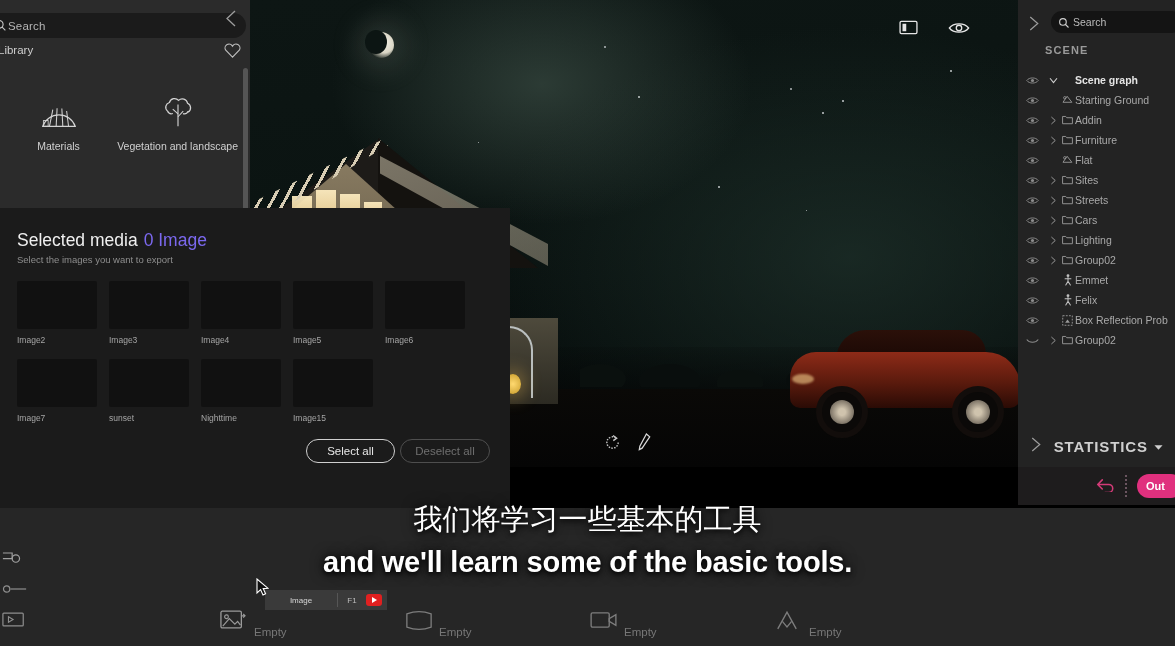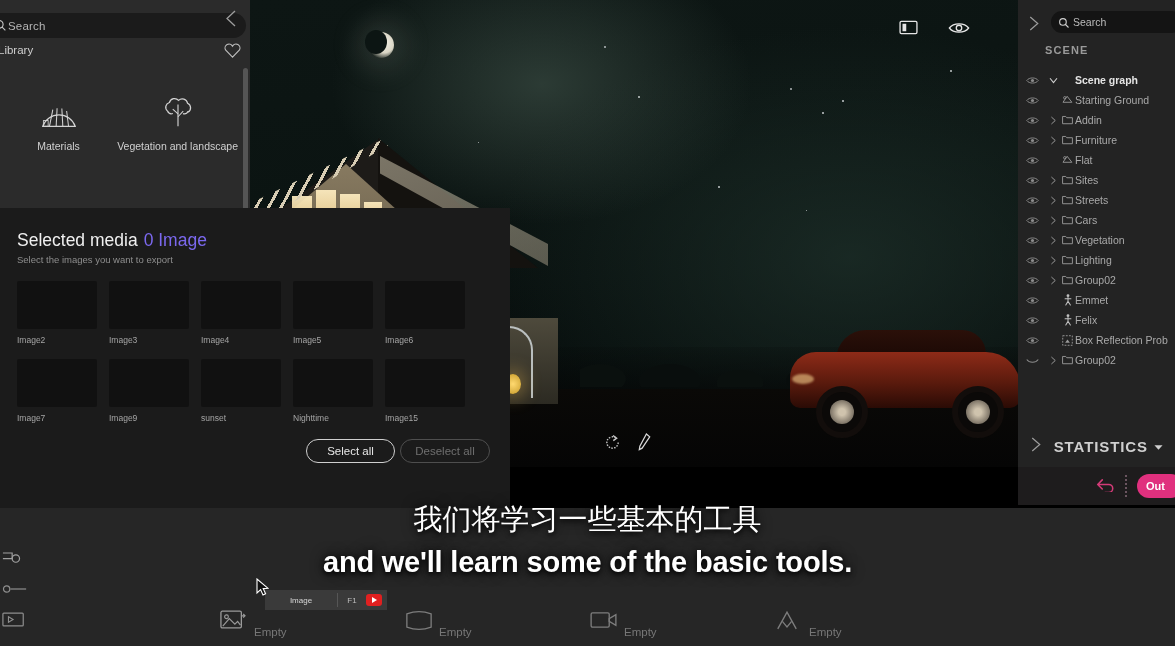--- a/index.html
+++ b/index.html
@@ -660,39 +660,20 @@
         <span class="chev">
           <svg width="7" height="9" viewBox="0 0 8 10">
             <path d="M1.6 1 L6 5 L1.6 9" fill="none" stroke="#9b9b9b" stroke-width="1.1"></path>
           </svg>
         </span>
         <span class="tico">
           <svg width="11" height="10" viewBox="0 0 12 11">
             <path d="M.6 9.6V1.6h3.4l1.2 1.4h6.2v6.6z" fill="none" stroke="#9b9b9b" stroke-width="1"></path>
           </svg>
         </span>
-        <span class="tlbl">Vegetation</span>
-      </div>
-      <div class="tr">
-        <span class="eye">
-          <svg width="13" height="9" viewBox="0 0 14 9">
-            <path d="M.8 4.5 C3.4 .8 10.6 .8 13.2 4.5 C10.6 8.2 3.4 8.2 .8 4.5Z" fill="none" stroke="#8d8d8d" stroke-width="1"></path>
-            <circle cx="7" cy="4.5" r="1.7" fill="#8d8d8d"></circle>
-          </svg>
-        </span>
-        <span class="chev">
-          <svg width="7" height="9" viewBox="0 0 8 10">
-            <path d="M1.6 1 L6 5 L1.6 9" fill="none" stroke="#9b9b9b" stroke-width="1.1"></path>
-          </svg>
-        </span>
-        <span class="tico">
-          <svg width="11" height="10" viewBox="0 0 12 11">
-            <path d="M.6 9.6V1.6h3.4l1.2 1.4h6.2v6.6z" fill="none" stroke="#9b9b9b" stroke-width="1"></path>
-          </svg>
-        </span>
         <span class="tlbl">Lighting</span>
       </div>
       <div class="tr">
         <span class="eye">
           <svg width="13" height="9" viewBox="0 0 14 9">
             <path d="M.8 4.5 C3.4 .8 10.6 .8 13.2 4.5 C10.6 8.2 3.4 8.2 .8 4.5Z" fill="none" stroke="#8d8d8d" stroke-width="1"></path>
             <circle cx="7" cy="4.5" r="1.7" fill="#8d8d8d"></circle>
           </svg>
         </span>
         <span class="chev">
@@ -826,24 +807,20 @@
         <div class="img t-img5"></div>
         <div class="cap">Image5</div>
       </div>
       <div class="thumb">
         <div class="img t-img6"></div>
         <div class="cap">Image6</div>
       </div>
       <div class="thumb">
         <div class="img t-img7"></div>
         <div class="cap">Image7</div>
-      </div>
-      <div class="thumb">
-        <div class="img t-img9"></div>
-        <div class="cap">Image9</div>
       </div>
       <div class="thumb">
         <div class="img t-sunset"></div>
         <div class="cap">sunset</div>
       </div>
       <div class="thumb">
         <div class="img t-night"></div>
         <div class="cap">Nighttime</div>
       </div>
       <div class="thumb">

